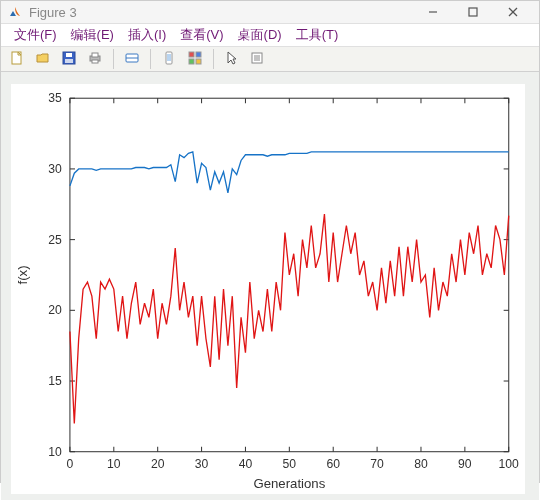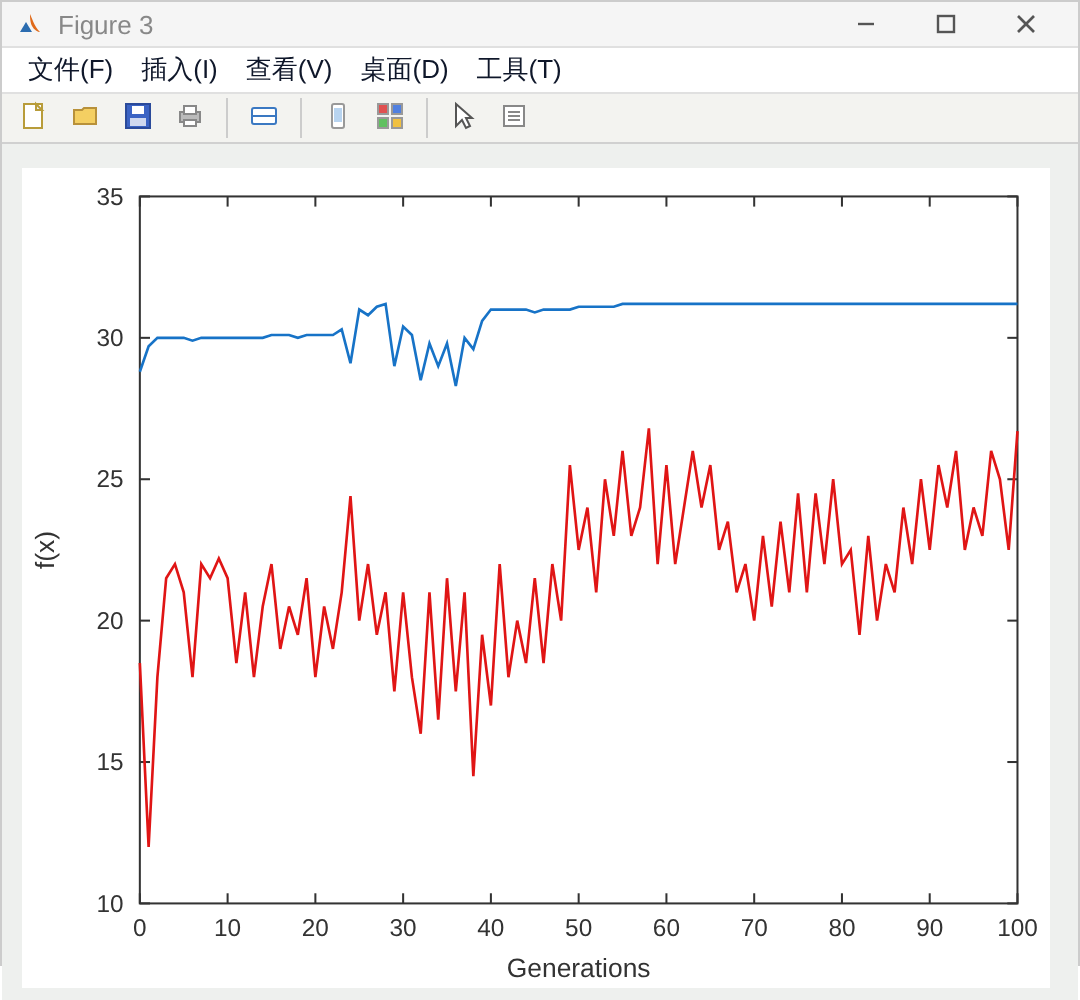--- a/index.html
+++ b/index.html
@@ -24,21 +24,21 @@
   .title-icon { width: 16px; height: 16px; margin-right: 6px; display:inline-flex; align-items:center; justify-content:center;}
   .title-text { flex: 1; }
   .win-btns { display:flex; gap:0; }
   .win-btn { width: 40px; height: 22px; display:flex; align-items:center; justify-content:center; color:#555; }
   .menubar {
     height: 24px;
     background: #fff;
     display: flex; align-items: center;
     padding: 0 6px;
     font-size: 13px;
-    color: #0f172a;
+    color: #701a75;
     border-bottom: 1px solid #e0e0e0;
   }
   .menu-item { padding: 2px 7px; cursor: default; }
   .toolbar {
     height: 30px;
     background: #f3f3f0;
     display: flex; align-items: center;
     padding: 0 4px;
     border-bottom: 1px solid #d0d0d0;
     gap: 2px;
@@ -95,20 +95,21 @@
         <svg width="10" height="10">
             <line x1="1" y1="1" x2="9" y2="9" stroke="#555" stroke-width="1.3"></line>
             <line x1="9" y1="1" x2="1" y2="9" stroke="#555" stroke-width="1.3"></line>
           </svg>
       </div>
     </div>
   </div>
 
   <div class="menubar">
     <span class="menu-item">文件(F)</span>
+    <span class="menu-item">编辑(E)</span>
     <span class="menu-item">插入(I)</span>
     <span class="menu-item">查看(V)</span>
     <span class="menu-item">桌面(D)</span>
     <span class="menu-item">工具(T)</span>
   </div>
 
   <div class="toolbar">
     <div class="tool-btn">
       <span>
         <svg width="16" height="16">

